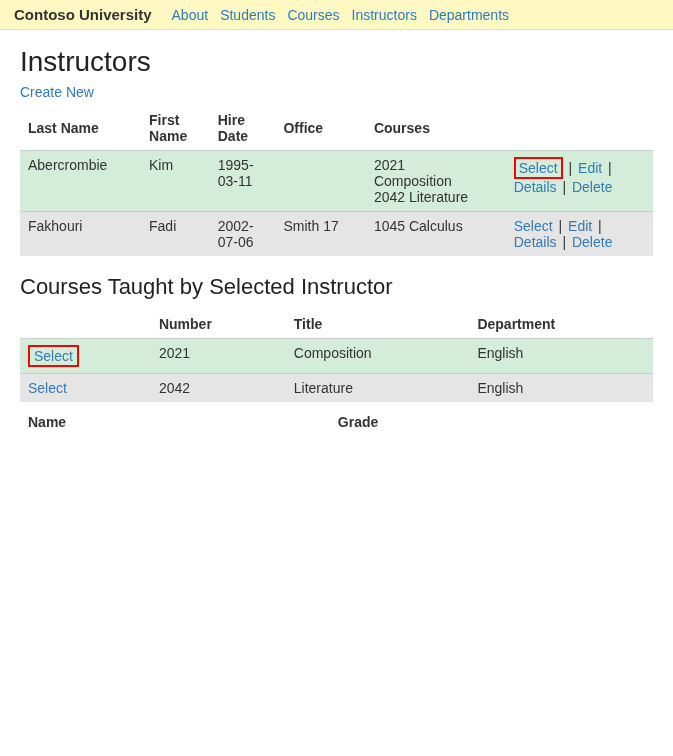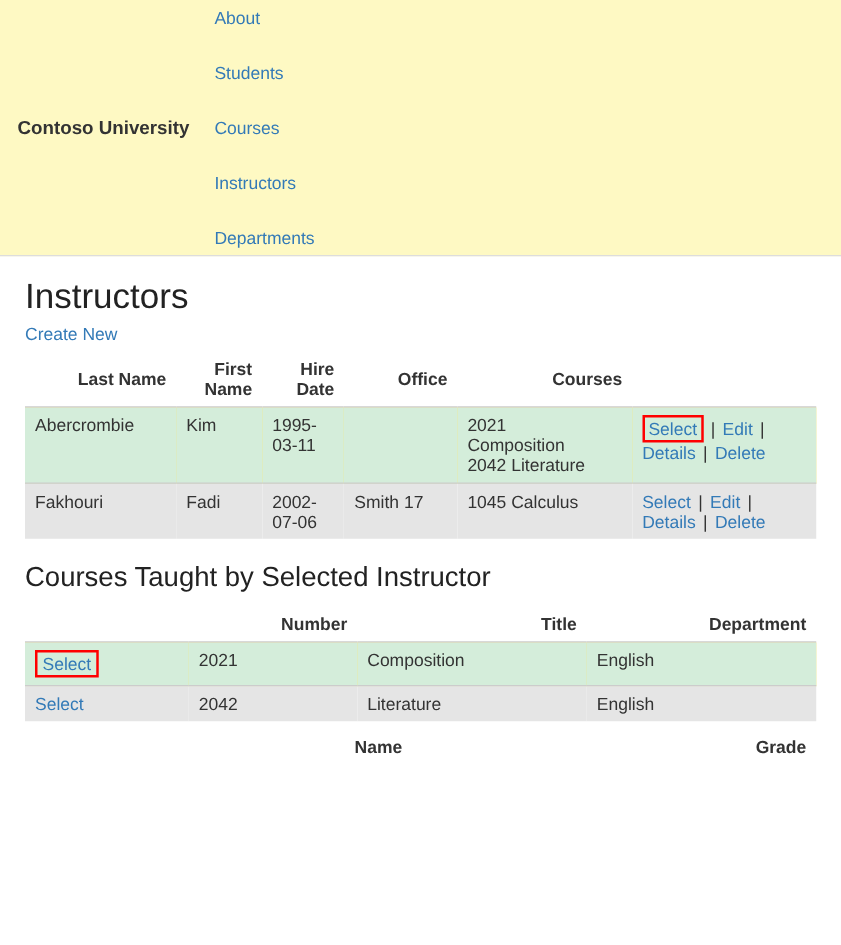--- a/index.html
+++ b/index.html
@@ -19,22 +19,21 @@
       background: #fef9c3;
     }
     .nav-brand {
       font-weight: bold;
       font-size: 15px;
       color: #333;
       margin-right: 20px;
     }
     .nav-links {
       display: flex;
-      gap: 28px;
-      flex-direction: column;
+      gap: 12px;
     }
     .nav-link {
       color: #337ab7;
       text-decoration: none;
       font-size: 14px;
     }
 
     
     .main-content {
       padding: 16px 20px;
@@ -57,33 +56,33 @@
       margin-bottom: 6px;
     }
 
     
     table {
       width: 100%;
       border-collapse: collapse;
       margin-bottom: 6px;
     }
     th {
-      text-align: right;
+      text-align: left;
       font-weight: bold;
       padding: 6px 8px;
       color: #333;
       font-size: 14px;
     }
     td {
       padding: 6px 8px;
       font-size: 14px;
       vertical-align: top;
     }
     tr.selected-row {
-      background-color: #fde047;
+      background-color: #737373;
     }
     tr.selected-row td {
       background-color: #d4edda;
     }
     tbody tr:not(.selected-row) td {
       background: #e5e5e5;
     }
     tbody tr {
       border-top: 1px solid #ccc;
     }

